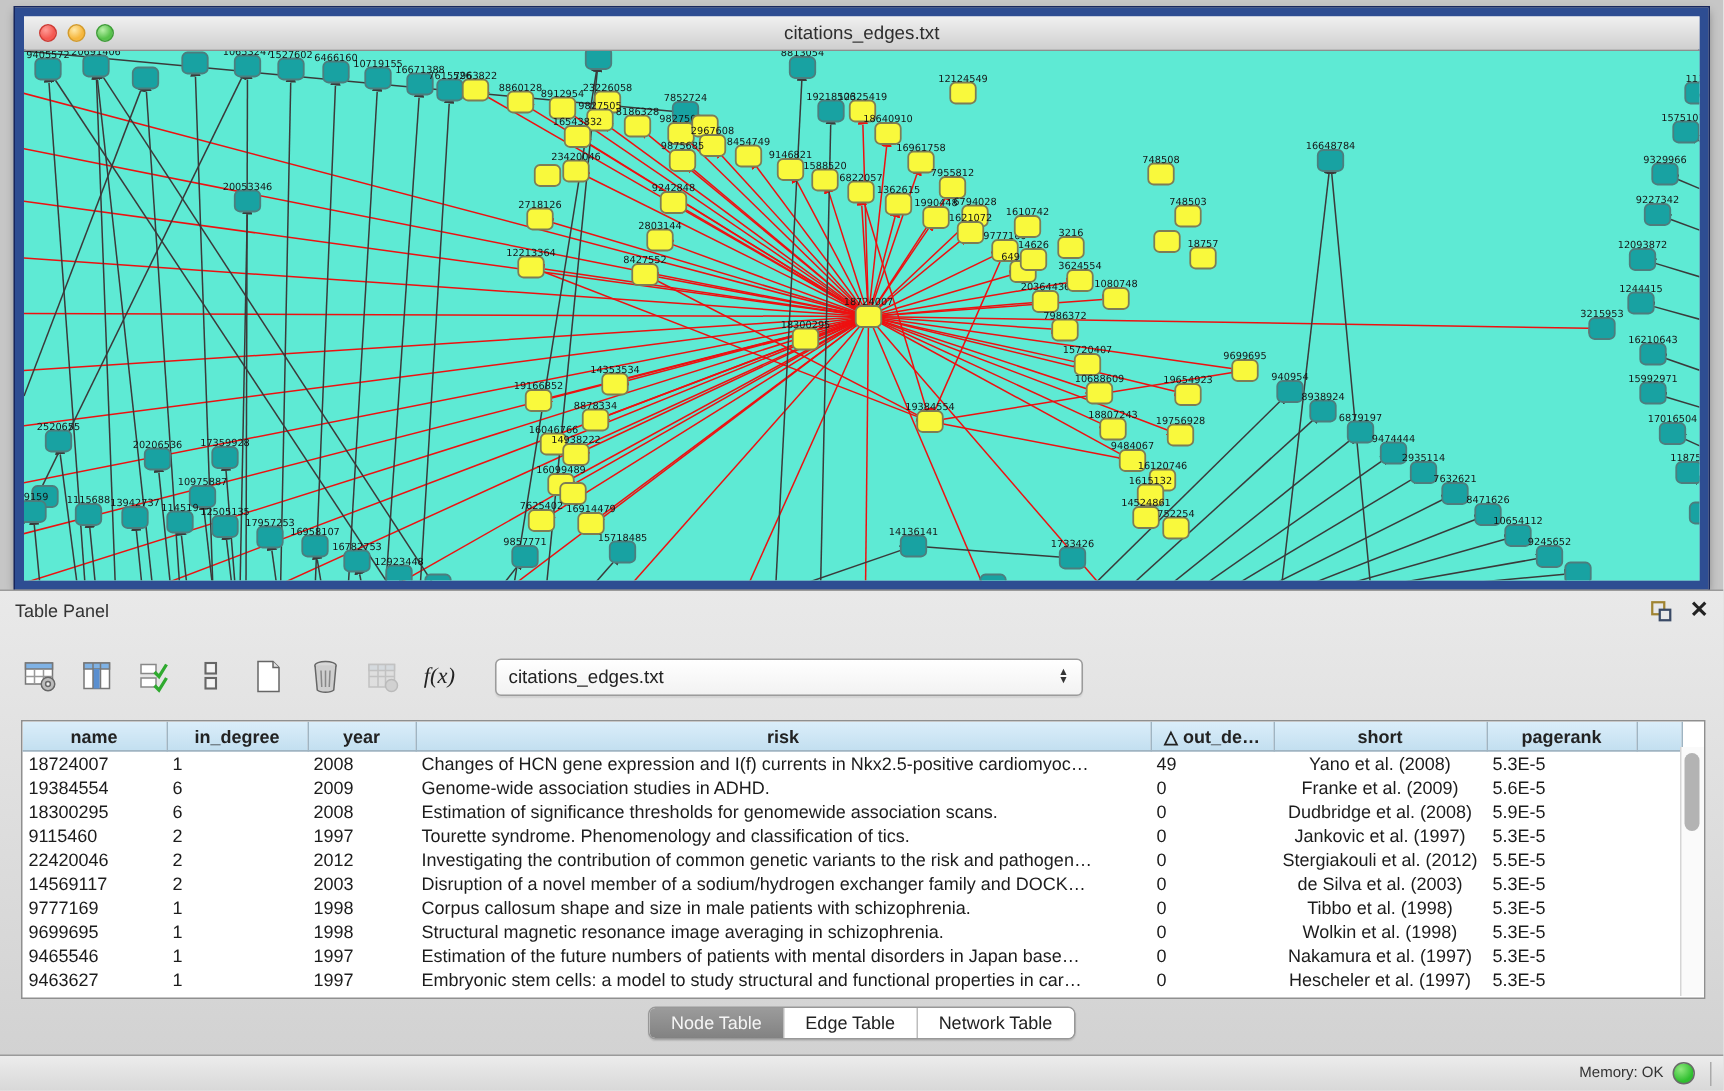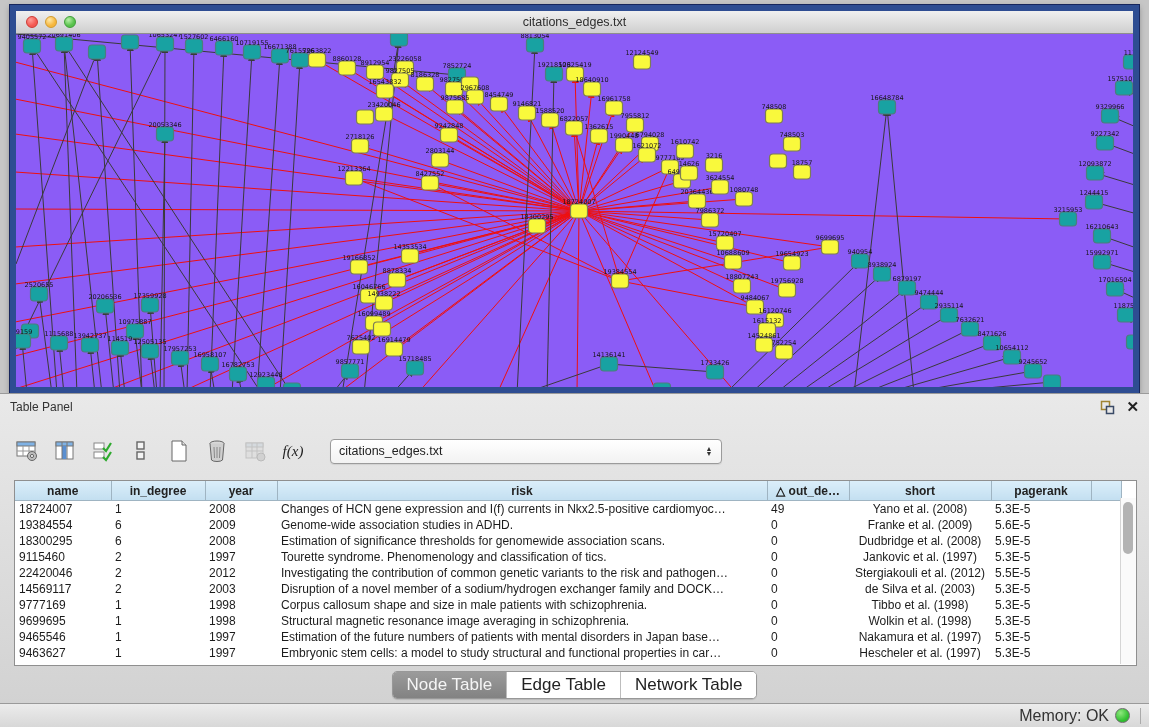--- a/index.html
+++ b/index.html
@@ -18,21 +18,21 @@
   .titlebar{
     height:22px;display:flex;align-items:center;justify-content:center;position:relative;
     background:linear-gradient(#f0f0f0,#cfcfcf);border-bottom:1px solid #8e8e8e;
   }
   .titlebar .title{font-size:12.5px;color:#2e2e2e;}
   .lights{position:absolute;left:10px;top:5px;display:flex;gap:7px;}
   .light{width:12px;height:12px;border-radius:50%;box-sizing:border-box;}
   .light.red{background:radial-gradient(circle at 35% 30%,#ff9d97,#f45952 60%);border:1px solid #ce3a34;}
   .light.yellow{background:radial-gradient(circle at 35% 30%,#ffe9a8,#f6b73e 60%);border:1px solid #d39b2c;}
   .light.green{background:radial-gradient(circle at 35% 30%,#b8f0a8,#58c24c 60%);border:1px solid #3f9e38;}
-  .canvas{position:relative;width:1117px;height:353px;background:#8b5cf6;overflow:hidden;}
+  .canvas{position:relative;width:1117px;height:353px;background:#5eead4;overflow:hidden;}
   .canvas svg{display:block;width:100%;height:100%;}
   
   .table-panel{
     position:absolute;left:0;top:393px;width:1149px;height:310px;
     background:linear-gradient(#e9e9e9,#d2d2d2);
     border-top:1px solid #9a9a9a;
   }
   .panel-header{height:26px;display:flex;align-items:center;padding:0 10px;}
   .panel-header .panel-title{font-size:12px;color:#333;flex:1;}
   .panel-header .hdr-btn{margin-left:10px;cursor:default;display:flex;align-items:center;}
@@ -71,32 +71,32 @@
   .vthumb{position:absolute;left:2px;top:4px;width:10px;height:52px;border-radius:6px;background:#b3b3b3;}
   
   .tabs{
     position:absolute;left:0;top:277px;width:100%;display:flex;justify-content:center;
   }
   .seg{
     display:inline-flex;border:1px solid #989898;border-radius:5px;overflow:hidden;
     background:#fff;box-shadow:0 1px 1px rgba(0,0,0,.12);
   }
   .seg button{
-    appearance:none;border:none;background:#fff;padding:3px 14px;font-size:17px;color:#222;
+    appearance:none;border:none;background:#fff;padding:3px 14px;font-size:12px;color:#222;
     font-family:"Liberation Sans",sans-serif;border-left:1px solid #bdbdbd;
   }
   .seg button:first-child{border-left:none;}
   .seg button.sel{background:linear-gradient(#9b9b9b,#828282);color:#f5f5f5;}
   
   .statusbar{
     position:absolute;left:0;top:703px;width:1149px;height:24px;
     background:linear-gradient(#ececec,#d8d8d8);border-top:1px solid #9a9a9a;
     display:flex;align-items:center;justify-content:flex-end;padding-right:8px;box-sizing:border-box;
   }
-  .mem-label{font-size:16px;color:#333;margin-right:6px;}
+  .mem-label{font-size:10px;color:#333;margin-right:6px;}
   .mem-dot{width:13px;height:13px;border-radius:50%;background:radial-gradient(circle at 35% 30%,#8fe87e,#2fbf2f 65%);border:1px solid #6a6a6a;margin-right:10px;}
   .status-sep{width:1px;height:16px;background:#aaa;}
 </style>
 </head>
 <body>
 
 <div class="net-window">
   <div class="titlebar">
     <div class="lights">
       <span class="light red"></span>

